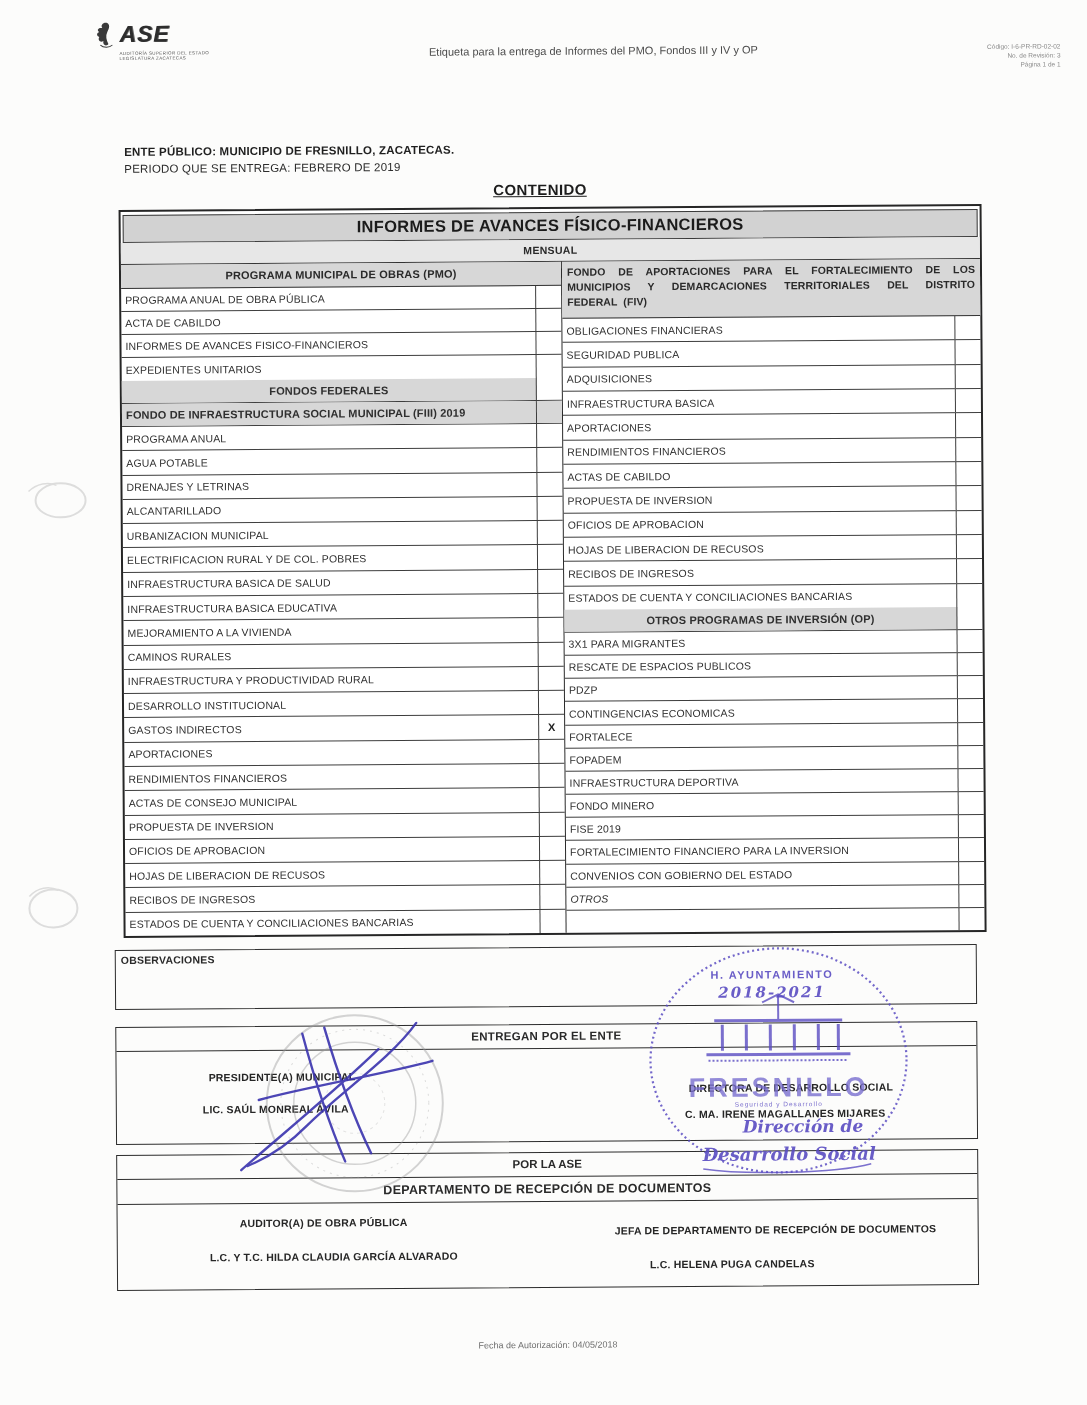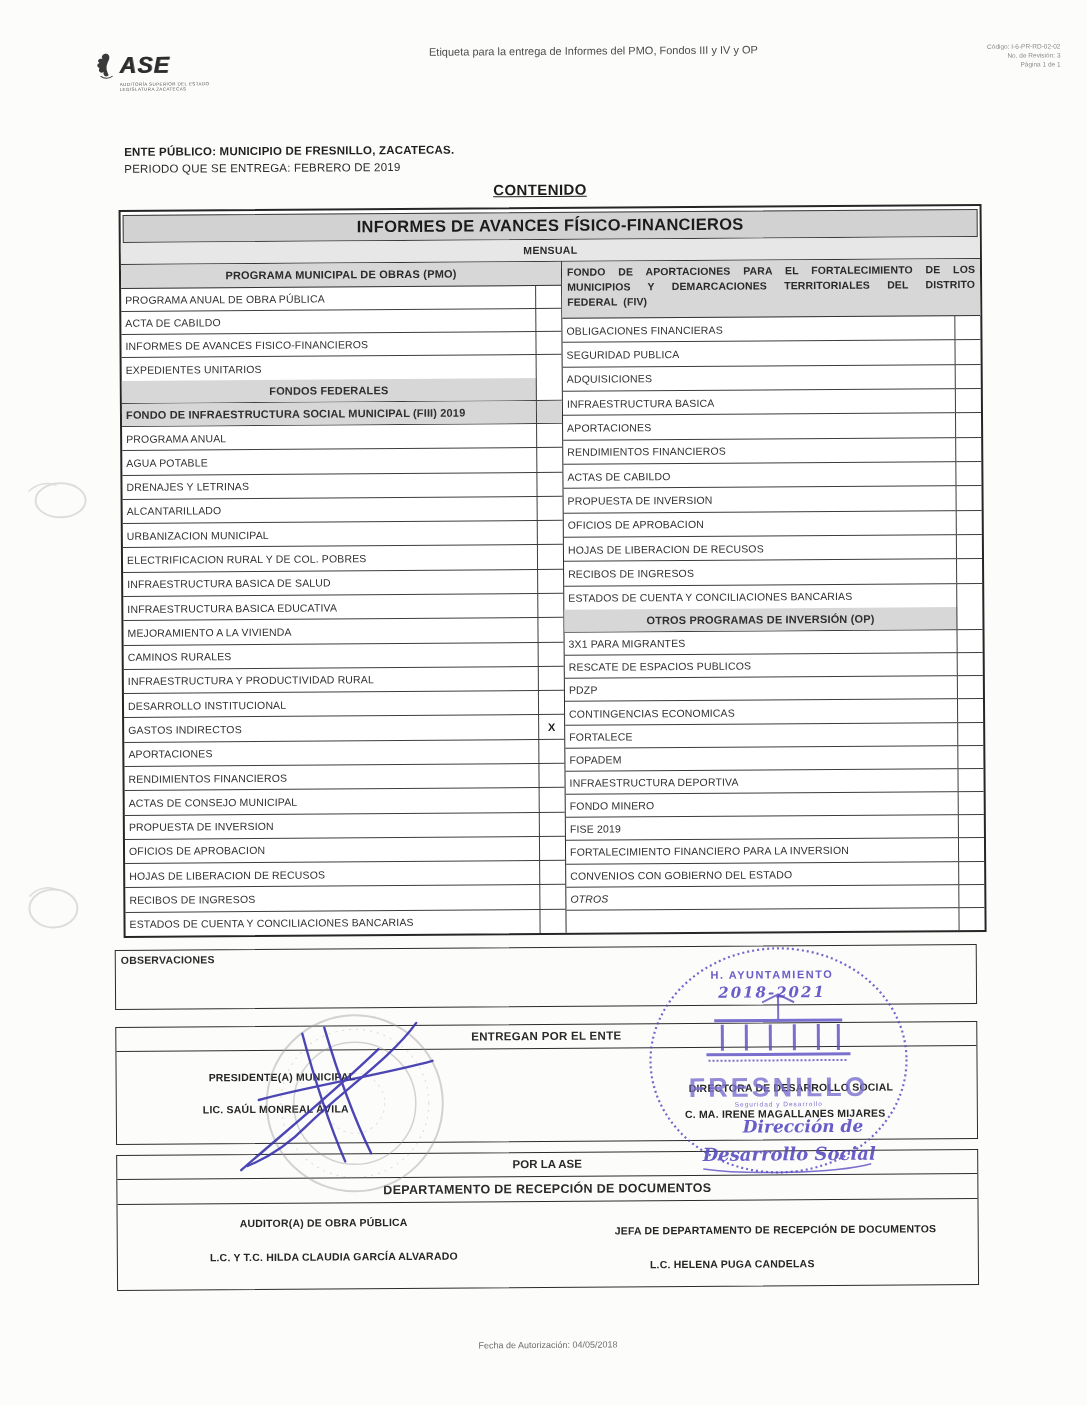--- a/index.html
+++ b/index.html
@@ -1,21 +1,21 @@
 <!DOCTYPE html>
 <html><head>
 <meta charset="utf-8">
 <style>
   html,body{margin:0;padding:0;background:#e9e9e7;}
   #page{position:relative;width:1087px;height:1405px;background:#fcfcfb;overflow:hidden;
         font-family:"Liberation Sans",sans-serif;color:#2a2a2a;}
   #sheet{position:absolute;inset:0;transform:rotate(-0.4deg);transform-origin:50% 50%;}
 
   
-  .logo{position:absolute;left:98px;top:49px;width:120px;}
+  .logo{position:absolute;left:98px;top:18px;width:120px;}
   .logo-row{display:flex;align-items:flex-start;}
   .logo-ase{font-style:italic;font-weight:900;font-size:23px;letter-spacing:1px;color:#2d2d2d;
             text-shadow:1px 0 #6a6a6a;}
   .logo-sub{font-size:4.5px;color:#555;letter-spacing:.4px;margin-left:26px;line-height:5px;}
   .doc-title{position:absolute;left:318px;top:45px;width:560px;text-align:center;
              font-size:11px;color:#4c4c4c;}
   .code-block{position:absolute;right:22px;top:45px;width:150px;text-align:right;
               font-size:6.5px;color:#8a8a8a;line-height:9px;}
 
   

